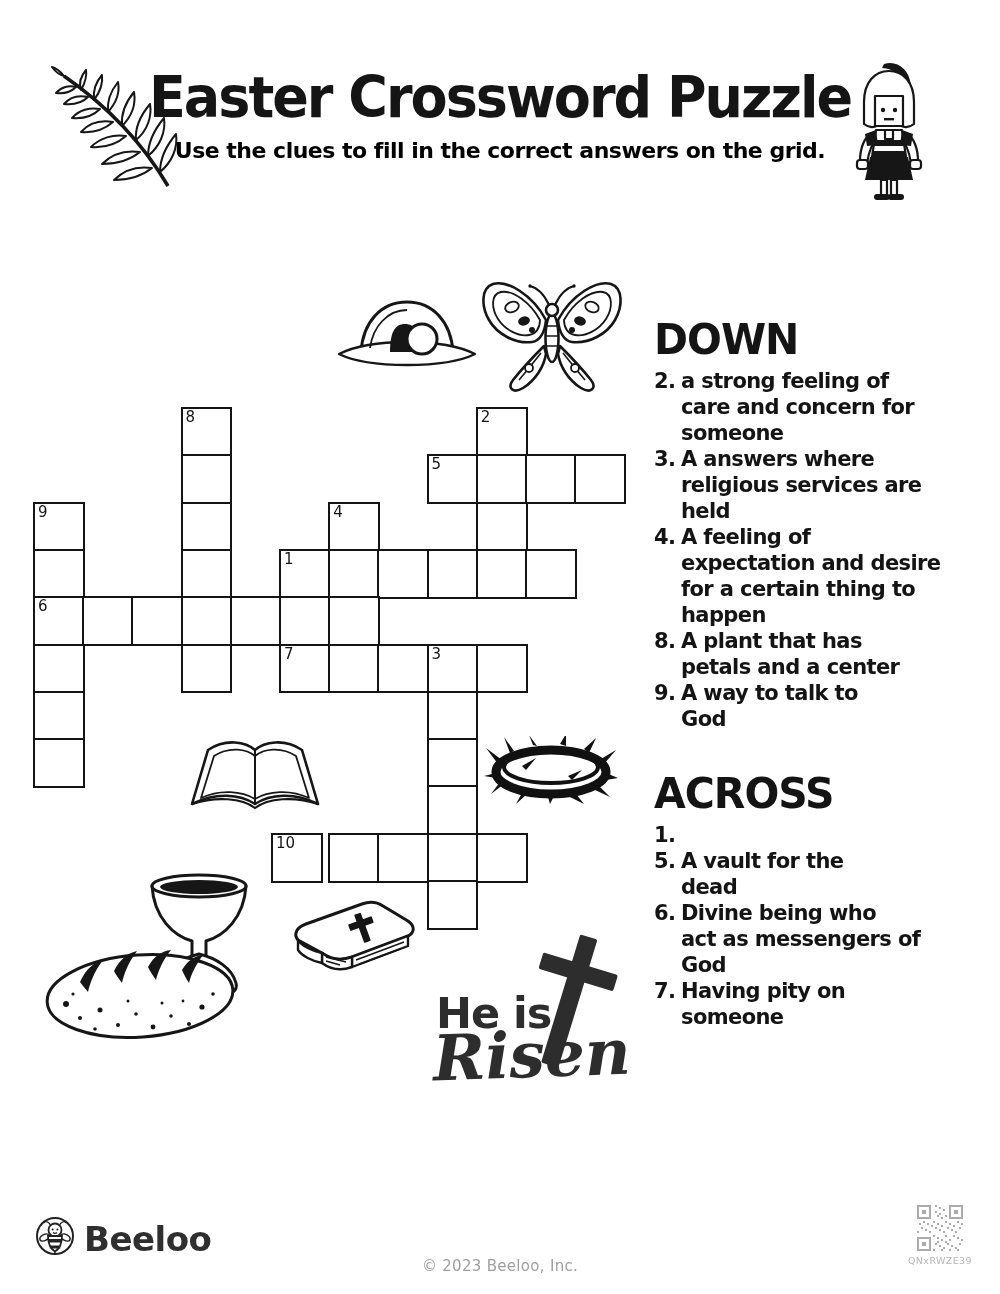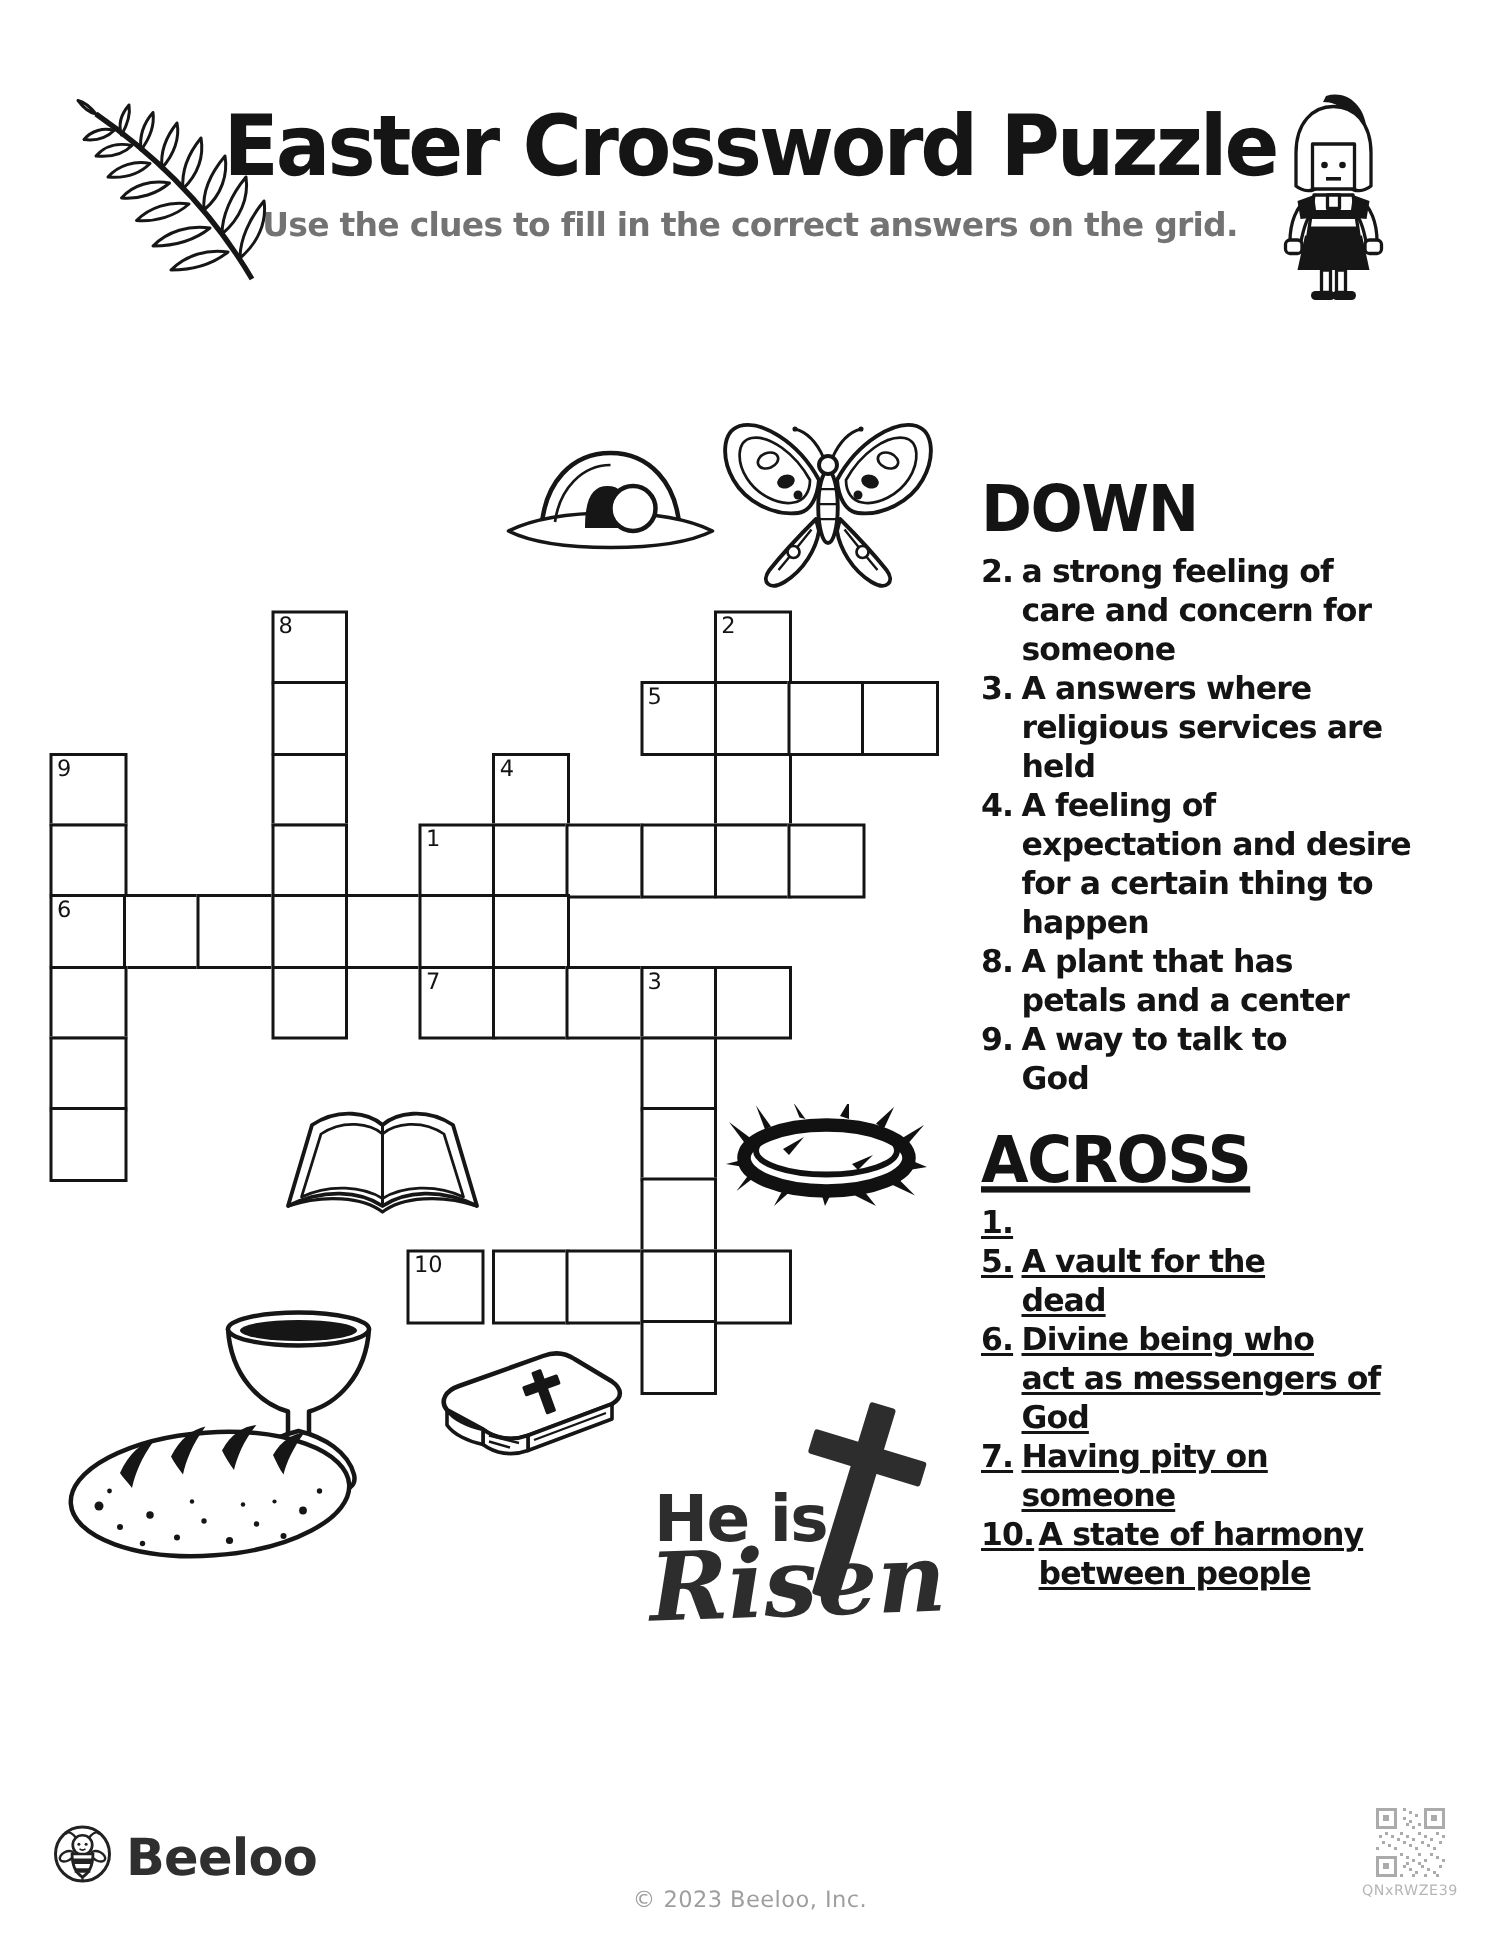--- a/index.html
+++ b/index.html
@@ -4,21 +4,21 @@
 <style>
   html,body{margin:0;padding:0;background:#e8e8e8;}
   #page{position:relative;width:1000px;height:1294px;background:#ffffff;margin:0 auto;
         font-family:"DejaVu Sans","Liberation Sans",sans-serif;overflow:hidden;}
   .abs{position:absolute;}
 
   
   #title{left:0;right:0;top:66px;text-align:center;font-size:54px;font-weight:bold;
          letter-spacing:-2px;color:#151515;transform:scaleY(1.04);}
   #subtitle{left:0;right:0;top:138px;text-align:center;font-size:22px;font-weight:bold;
-            letter-spacing:-0.5px;color:#737373;}
+            letter-spacing:-0.5px;color:#000000;}
 
   
   #grid{left:33px;top:407px;width:593px;height:523px;}
   .cell{position:absolute;border:2.6px solid #141414;box-sizing:border-box;background:#fff;}
   .cell-num{position:absolute;top:0px;left:3px;font-size:15px;line-height:17px;
             color:#141414;font-family:"DejaVu Sans",sans-serif;}
 
   
   .clue-block{width:345px;color:#141414;}
   .clue-header{font-size:41px;font-weight:bold;letter-spacing:-1px;line-height:1;
@@ -226,46 +226,41 @@
 petals and a center</span>
         </div>
         <div class="clue">
           <span class="clue-num">9.</span>
           <span class="clue-text">A way to talk to
 God</span>
         </div>
       </div>
   </div>
 
-  <div class="abs clue-block" style="left:654px;top:752px;text-decoration:underline;">
+  <div class="abs clue-block" style="left:654px;top:772px;">
     <div class="clue-header">ACROSS</div>
     <div class="clue-list" id="across-list">
         <div class="clue">
           <span class="clue-num">1.</span>
         </div>
         <div class="clue">
           <span class="clue-num">5.</span>
           <span class="clue-text">A vault for the
 dead</span>
         </div>
         <div class="clue">
           <span class="clue-num">6.</span>
           <span class="clue-text">Divine being who
 act as messengers of
 God</span>
         </div>
         <div class="clue">
           <span class="clue-num">7.</span>
           <span class="clue-text">Having pity on
 someone</span>
-        </div>
-        <div class="clue">
-          <span class="clue-num">10.</span>
-          <span class="clue-text">A state of harmony
-between people</span>
         </div>
       </div>
   </div>
 
   <div class="abs" style="left:186px;top:734px;">
     <svg width="138" height="78" viewBox="0 0 138 78" fill="#ffffff" stroke="#161616" stroke-linejoin="round">
       <path d="M6,70 L22,16 C40,4 60,8 69,16 C78,8 98,4 116,16 L132,70 C108,58 84,60 69,70 C54,60 30,58 6,70 Z" stroke-width="2.6"></path>
       <path d="M15,64 L28,22 C43,12 61,15 69,22 C77,15 95,12 110,22 L123,64 C104,55 82,57 69,65 C56,57 34,55 15,64 Z" fill="none" stroke-width="1.8"></path>
       <path d="M69,16 L69,70" fill="none" stroke-width="2"></path>
       <path d="M6,70 C30,62 56,64 69,74 C82,64 108,62 132,70" fill="none" stroke-width="2.2"></path>

